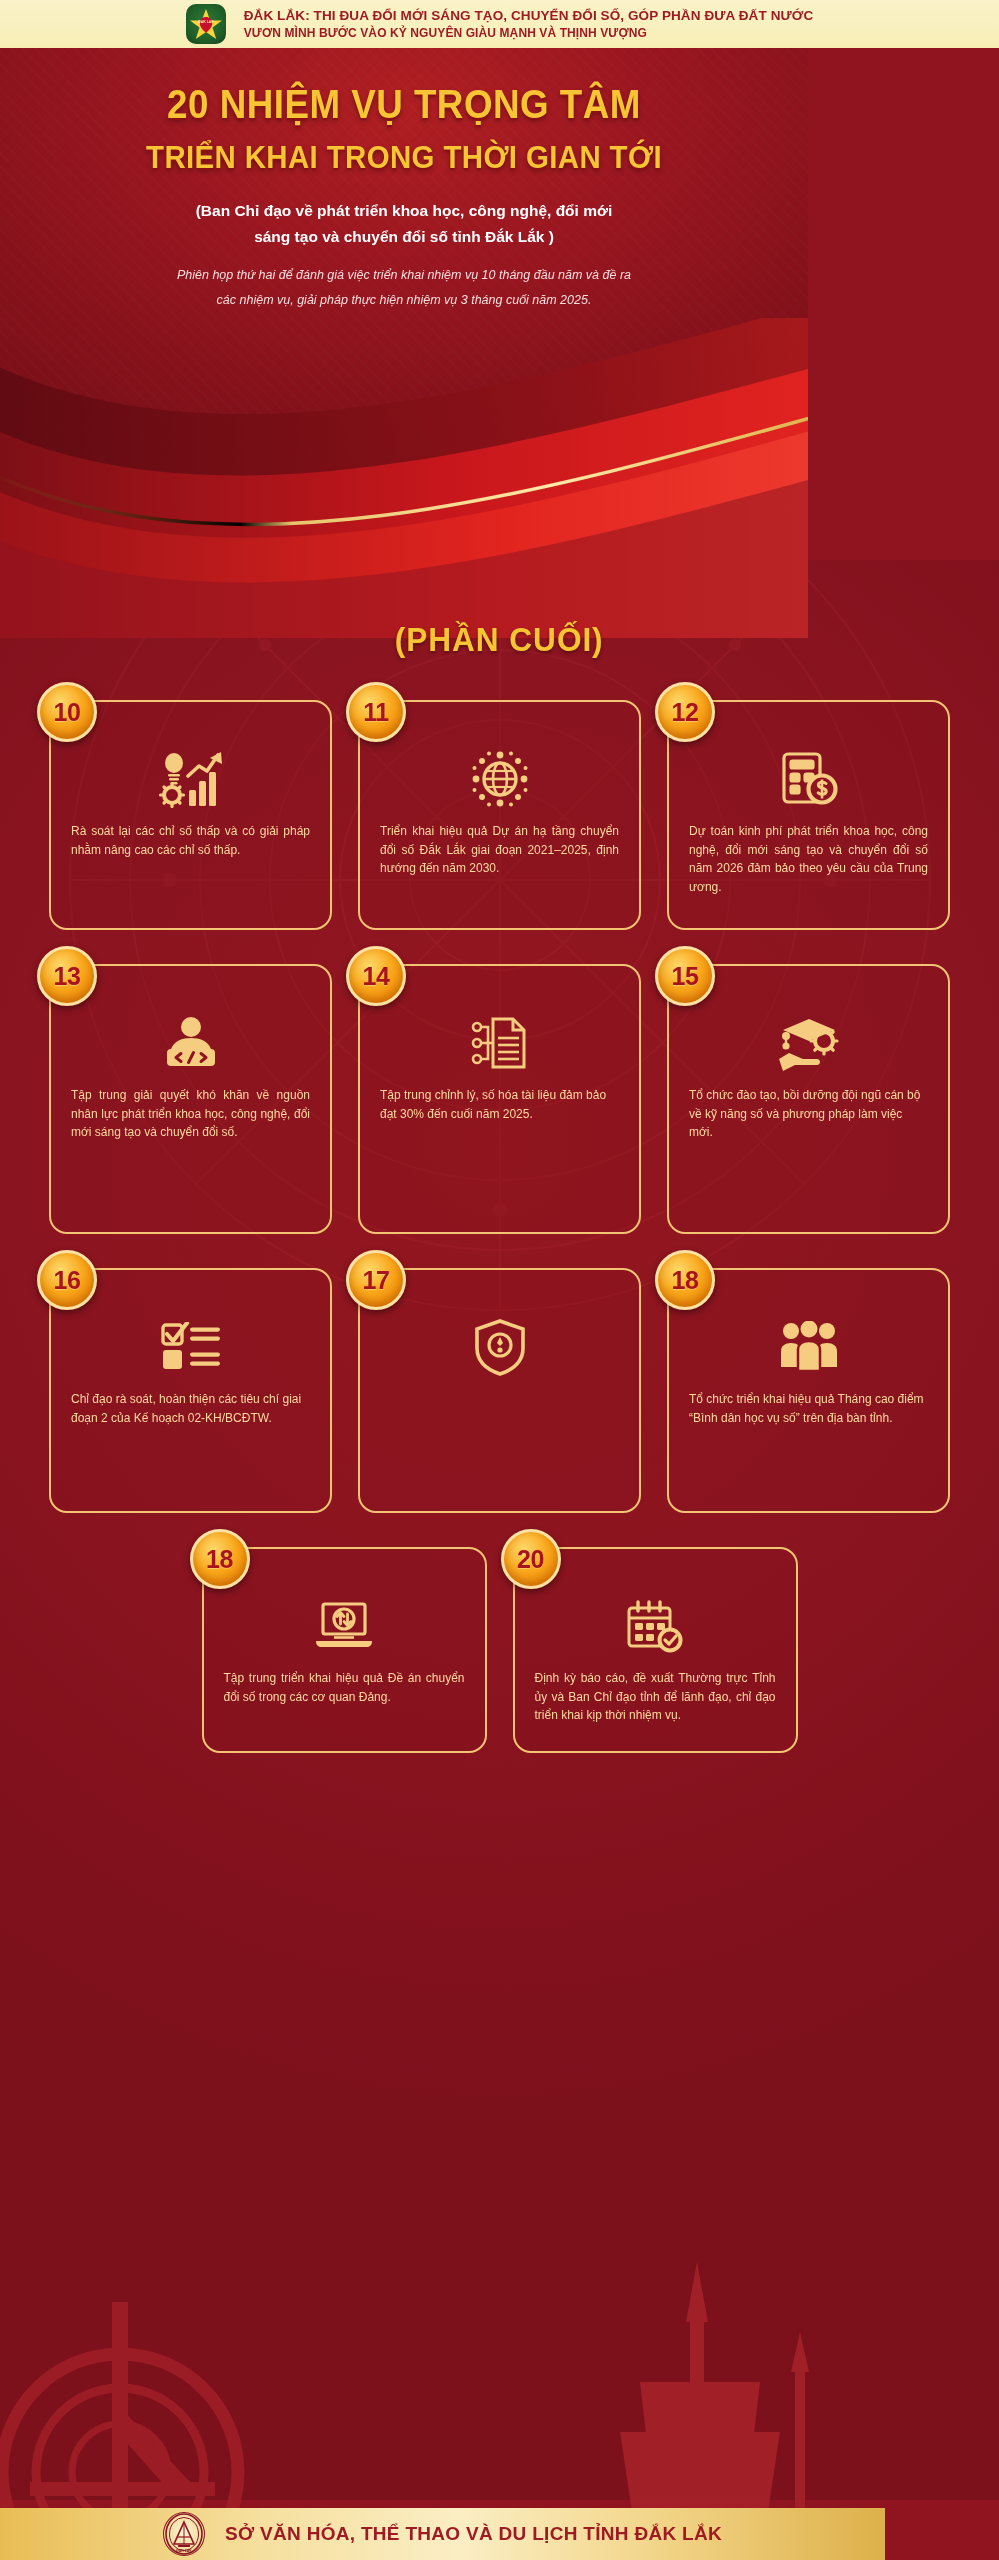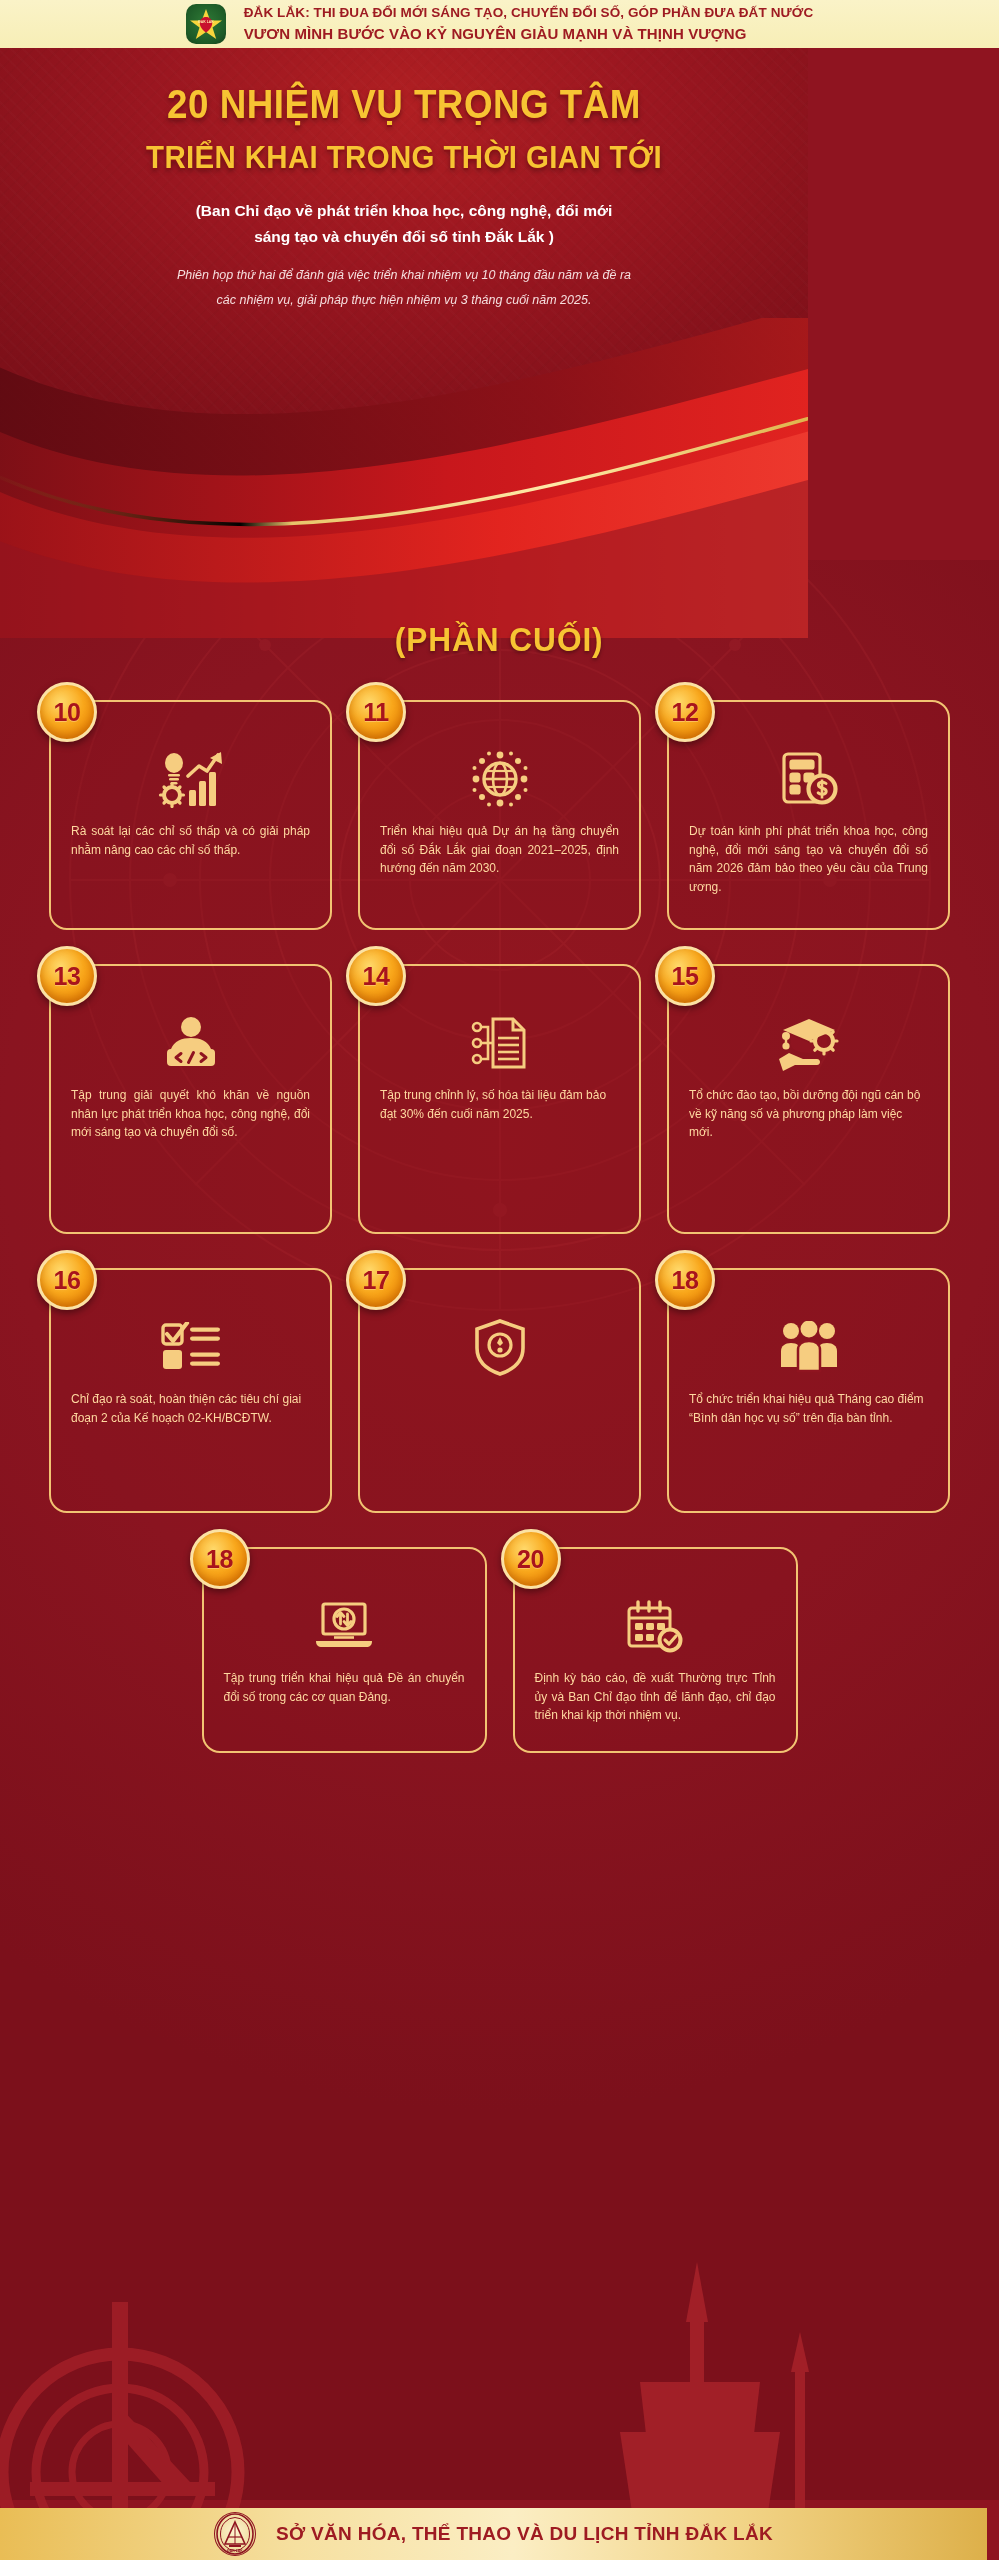--- a/index.html
+++ b/index.html
@@ -20,21 +20,21 @@
   }
   .emblem{
     width:40px; height:40px; border-radius:10px;
     background:radial-gradient(circle at 50% 45%, #2f7a36 0%, #1d5a27 70%, #143f1c 100%);
     position:relative; flex:0 0 auto;
   }
   .topbar-text{
     color:#9e1b22; font-weight:bold;
     font-size:13.5px; line-height:1.45; letter-spacing:.1px;
   }
-  .topbar-text div:nth-child(2){font-size:15px;}
+  .topbar-text div:nth-child(2){font-size:12px;}
 
   
   .hero{
     position:absolute; left:0; top:48px; width:808px; height:590px;
     background:
       radial-gradient(ellipse 70% 60% at 50% 10%, #b01f22 0%, #9a1620 45%, #7e1019 100%);
     overflow:hidden; z-index:5;
   }
   .hero-pattern{
     position:absolute; inset:0;
@@ -130,21 +130,21 @@
   .card-text.nojust{text-align:left;}
 
   
   .row1 .card{min-height:230px;}
   .row2 .card{min-height:270px;}
   .row3 .card{min-height:245px;}
   .row4 .card{min-height:200px; width:285px;}
 
   
   .footer{
-    position:absolute; left:0; bottom:0; width:987px; height:52px;
+    position:absolute; left:0; bottom:0; width:885px; height:52px;
     background:linear-gradient(90deg,#e9bd55 0%,#f6e0a0 30%,#fbeec4 52%,#f2d487 75%,#ddb04a 100%);
     display:flex; align-items:center; justify-content:center; gap:20px;
     z-index:30;
   }
   .footer-seal{
     width:40px;height:42px;border-radius:50%;
     background:radial-gradient(circle at 50% 45%, #fdf4cf 0%, #f0dca0 60%, #d9b868 100%);
     border:1.5px solid #8f1420; position:relative; flex:0 0 auto;
     display:flex;align-items:center;justify-content:center;
   }

